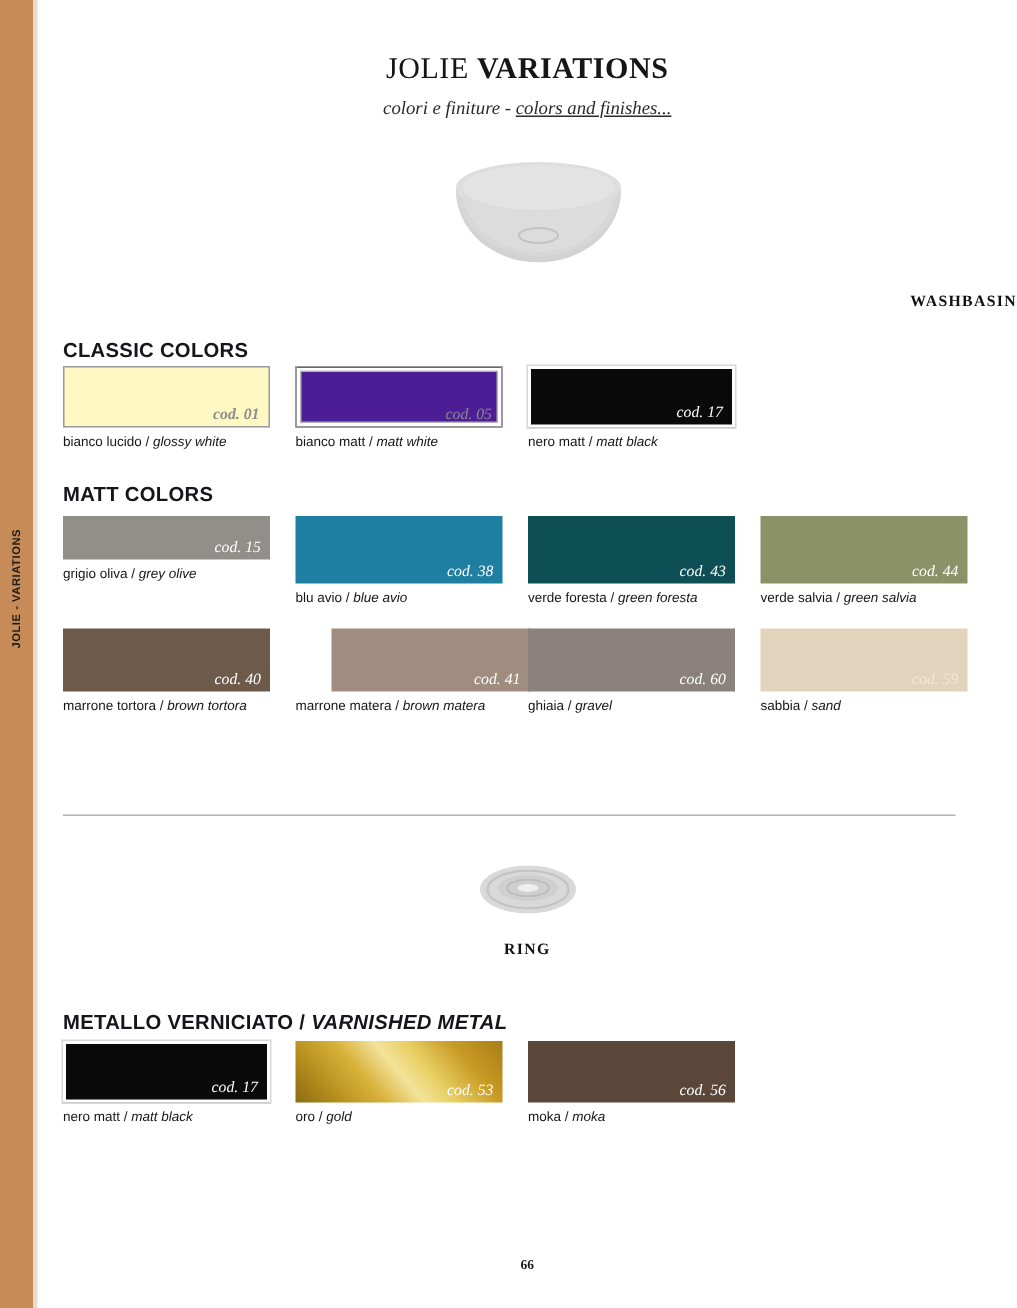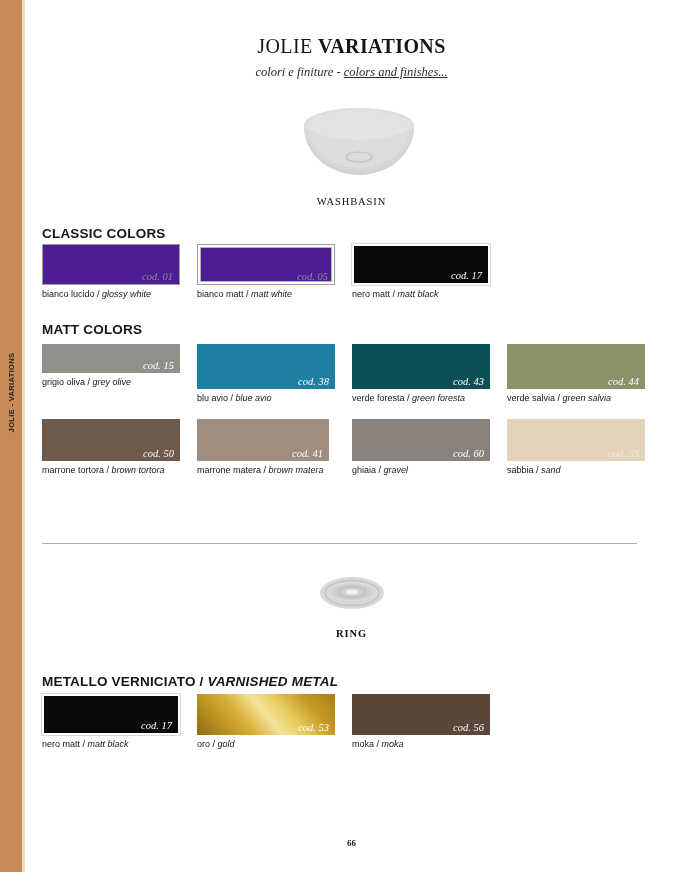--- a/index.html
+++ b/index.html
@@ -78,23 +78,23 @@
   
   #washbasin-figure {
     position: absolute;
     left: 264px; top: 105px;
     width: 140px; height: 70px;
   }
   #washbasin-caption {
     position: absolute;
     left: 0; top: 196px;
     width: 653px;
-    text-align: center;
-    font-family: "Liberation Serif", serif;
-    font-weight: normal;
+    text-align: right;
+    font-family: "Liberation Serif", serif;
+    font-weight: bold;
     font-size: 10.5px;
     letter-spacing: 0.9px;
     color: #111;
   }
 
   
   #ring-figure {
     position: absolute;
     left: 282px; top: 572px;
     width: 90px; height: 42px;
@@ -149,21 +149,21 @@
     margin-top: 3px;
     font-family: "Liberation Sans", sans-serif;
     font-size: 9px;
     color: #161616;
     white-space: nowrap;
     line-height: 12px;
   }
   .swatch-caption .en { font-style: italic; }
 
   
-  .border-single { border: 1px solid #9a9a9a; background: #4c1d95; }
+  .border-single { border: 1px solid #9a9a9a; background: #fef9c3; font-weight: bold; }
   .border-double {
     border: 1px solid #9a9a9a;
     background: #4c1d95;
     box-shadow: inset 0 0 0 2px #ffffff, inset 0 0 0 3px #b4b4b4;
   }
   .border-black-outline {
     border: 2px solid #ffffff;
     outline: 1px solid #d8d8d8;
   }
 
@@ -286,29 +286,29 @@
       <div class="swatch-caption">
         <span>verde salvia</span> / <span class="en">green salvia</span>
       </div>
     </div>
   </div>
 
   <div class="swatch-row" style="left:17px; top:419px; width:595px; height:62px;">
 
     <div class="swatch-cell" style="left:0px; width:160px;">
       <div class="swatch-box" style="width:138px; height:42px; background:#6d5a4b;">
-        <span class="swatch-code" style="color:#ffffff;">cod. 50</span>
+        <span class="swatch-code" style="color:#ffffff;">cod. 40</span>
       </div>
       <div class="swatch-caption">
         <span>marrone tortora</span> / <span class="en">brown tortora</span>
       </div>
     </div>
 
     <div class="swatch-cell" style="left:155px; width:165px;">
-      <div class="swatch-box" style="width:132px; height:42px; background:#a08d80;">
+      <div class="swatch-box" style="width:132px; height:42px; background:#a08d80;margin-left:24px;">
         <span class="swatch-code" style="color:#ffffff;">cod. 41</span>
       </div>
       <div class="swatch-caption">
         <span>marrone matera</span> / <span class="en">brown matera</span>
       </div>
     </div>
 
     <div class="swatch-cell" style="left:310px; width:160px;">
       <div class="swatch-box" style="width:138px; height:42px; background:#8a807c;">
         <span class="swatch-code" style="color:#ffffff;">cod. 60</span>

